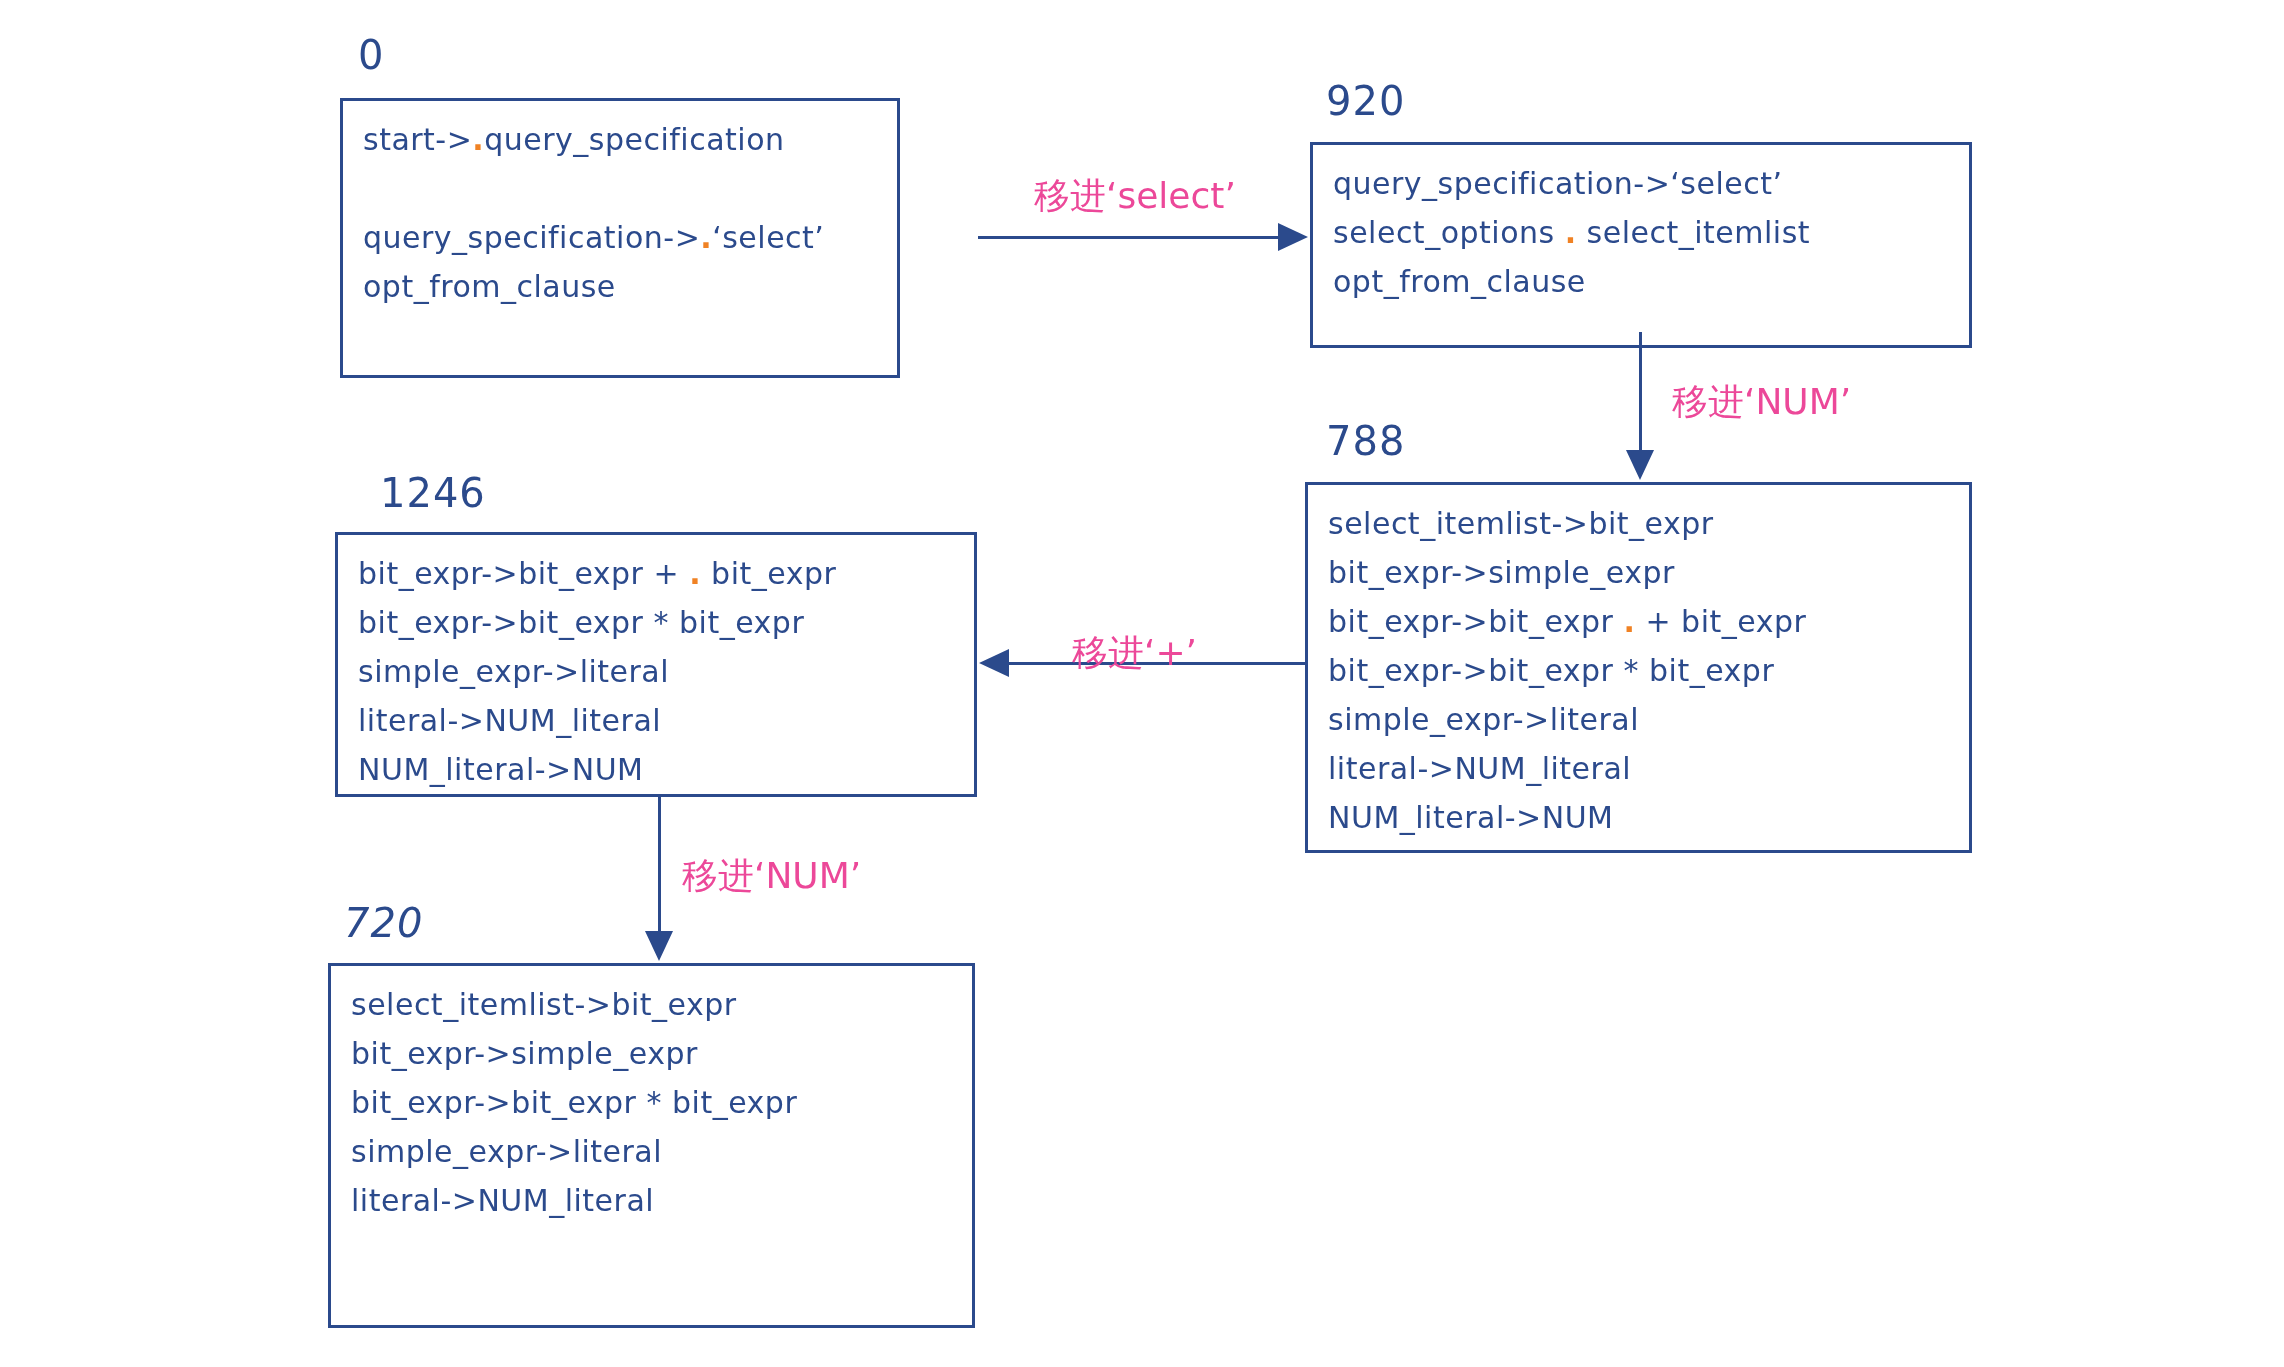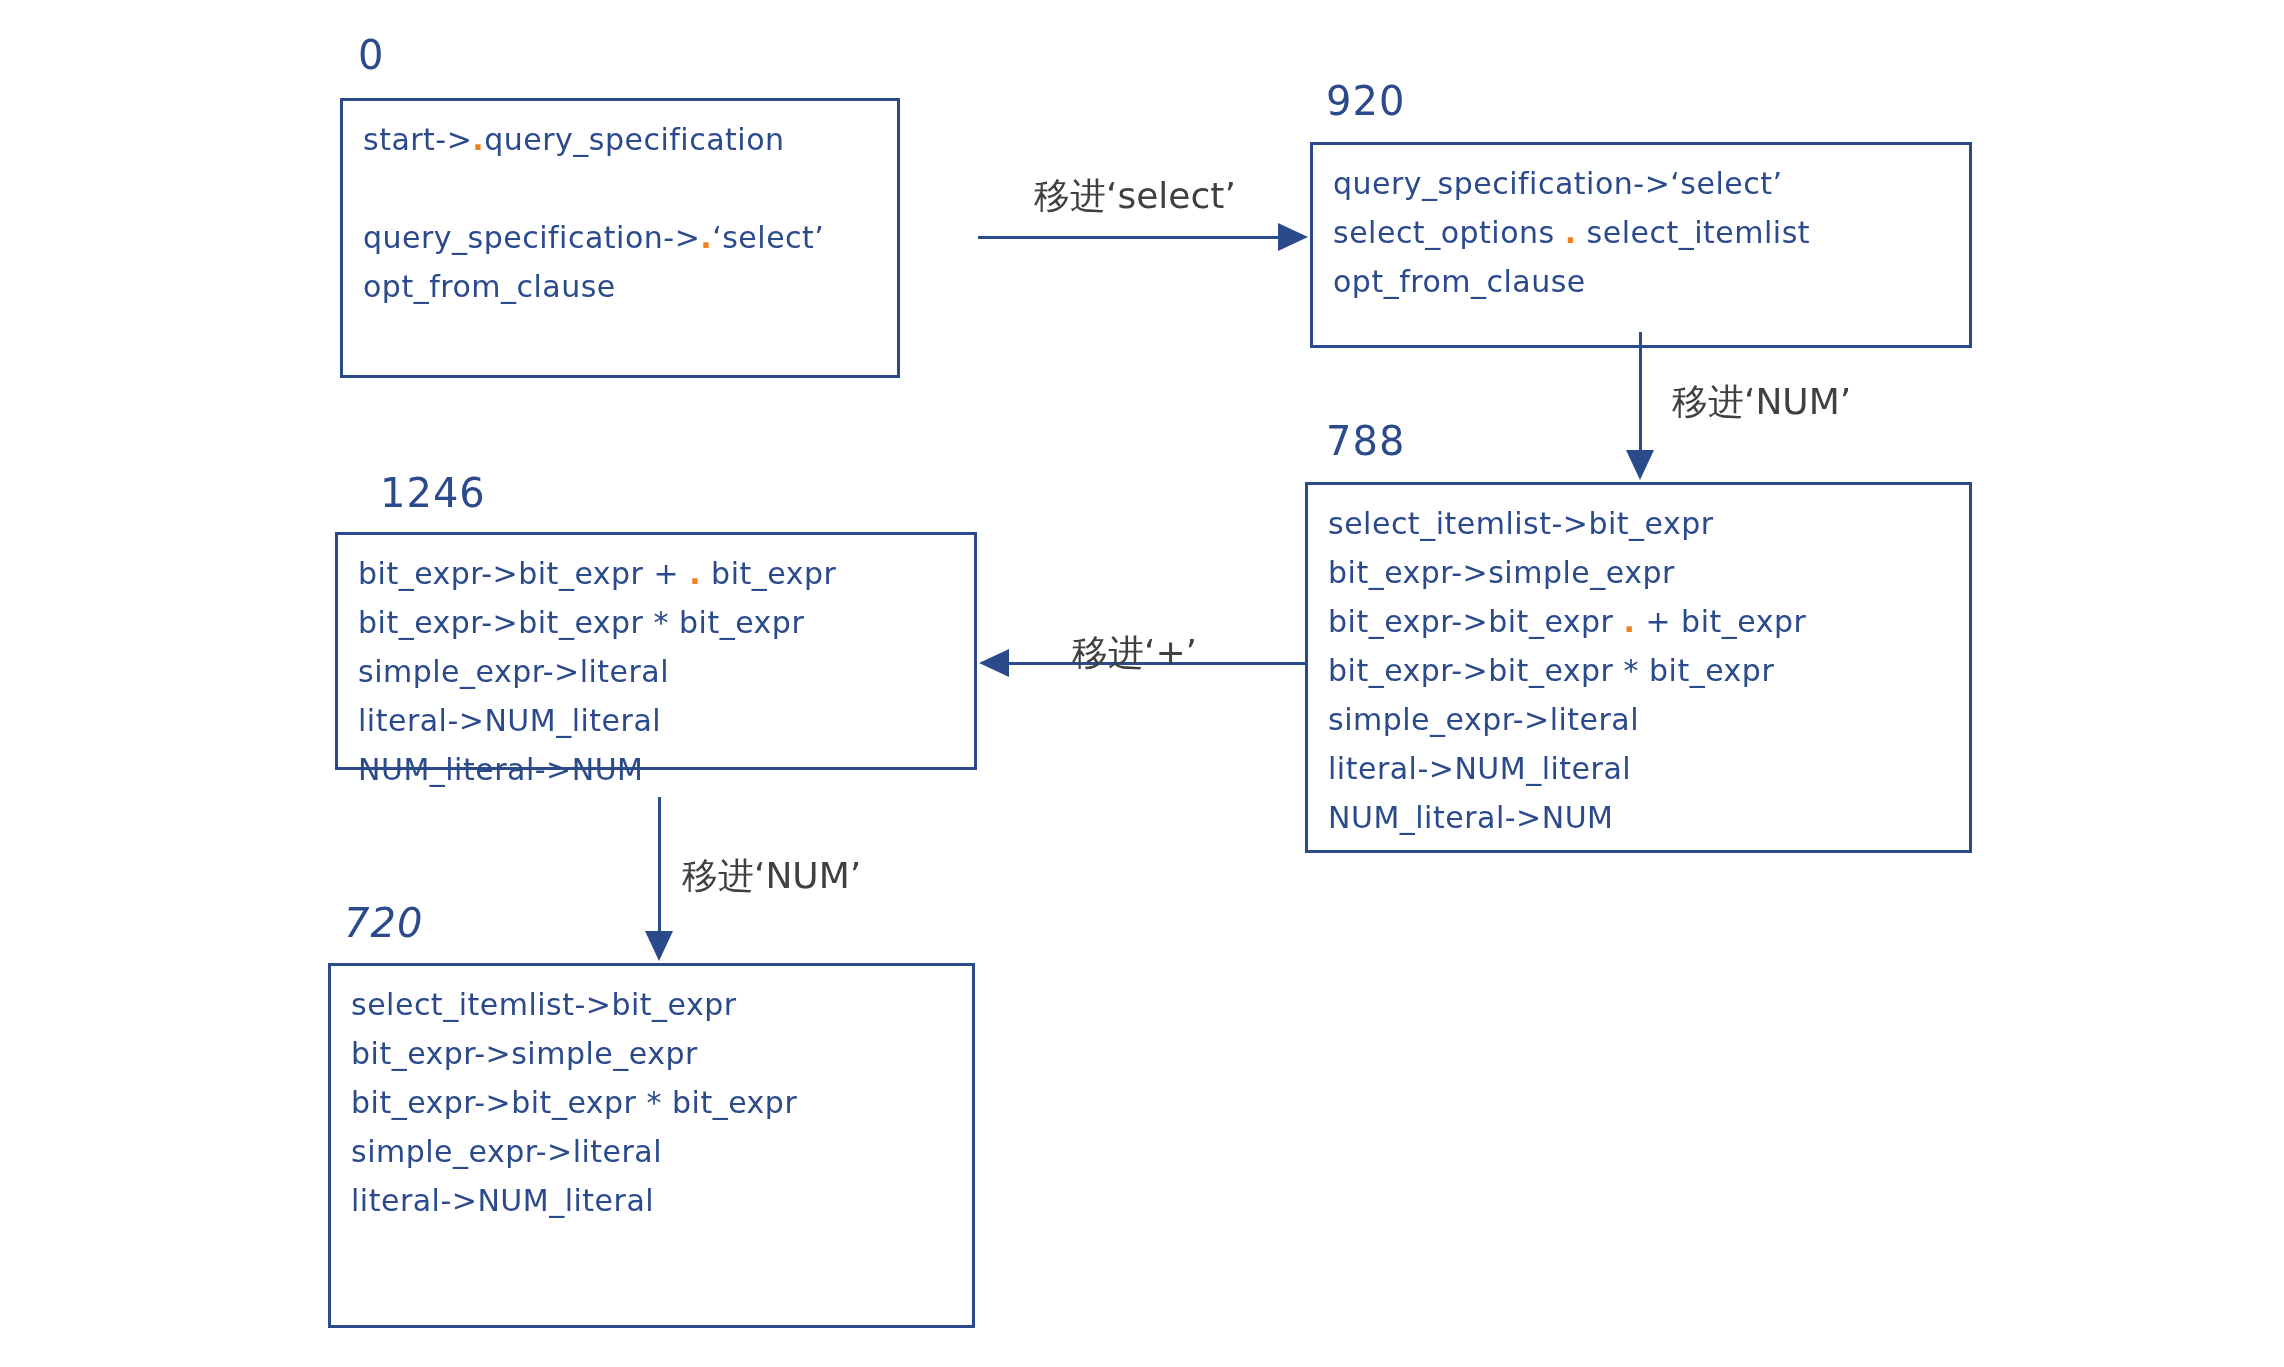--- a/index.html
+++ b/index.html
@@ -31,21 +31,21 @@
   }
   .state-label{
     position:absolute;
     font-size:40px;
     color:#2b4a8c;
     letter-spacing:1px;
   }
   .edge-label{
     position:absolute;
     font-size:36px;
-    color:#404040;
+    color:#ec4899;
     white-space:pre;
   }
   .edge-line{
     position:absolute;
     background:#2b4a8c;
   }
   .arrow-head{
     position:absolute;
     width:0;height:0;
   }
@@ -86,21 +86,21 @@
     <div class="state-box" style="left: 1305px; top: 482px; width: 667px; height: 371px;">
       <div class="g-line"><span>select_itemlist-&gt;bit_expr</span></div>
       <div class="g-line"><span>bit_expr-&gt;simple_expr</span></div>
       <div class="g-line"><span>bit_expr-&gt;bit_expr </span><span class="marker">.</span><span> + bit_expr</span></div>
       <div class="g-line"><span>bit_expr-&gt;bit_expr * bit_expr</span></div>
       <div class="g-line"><span>simple_expr-&gt;literal</span></div>
       <div class="g-line"><span>literal-&gt;NUM_literal</span></div>
       <div class="g-line"><span>NUM_literal-&gt;NUM</span></div>
     </div>
     <div class="state-label" style="left: 356px; top: 470px; margin-left: 24px;">1246</div>
-    <div class="state-box" style="left: 335px; top: 532px; width: 642px; height: 238px;">
+    <div class="state-box" style="left: 335px; top: 532px; width: 642px; height: 265px;">
       <div class="g-line"><span>bit_expr-&gt;bit_expr + </span><span class="marker">.</span><span> bit_expr</span></div>
       <div class="g-line"><span>bit_expr-&gt;bit_expr * bit_expr</span></div>
       <div class="g-line"><span>simple_expr-&gt;literal</span></div>
       <div class="g-line"><span>literal-&gt;NUM_literal</span></div>
       <div class="g-line"><span>NUM_literal-&gt;NUM</span></div>
     </div>
     <div class="state-label" style="left: 344px; top: 900px; font-style: italic;">720</div>
     <div class="state-box" style="left: 328px; top: 963px; width: 647px; height: 365px;">
       <div class="g-line"><span>select_itemlist-&gt;bit_expr</span></div>
       <div class="g-line"><span>bit_expr-&gt;simple_expr</span></div>

